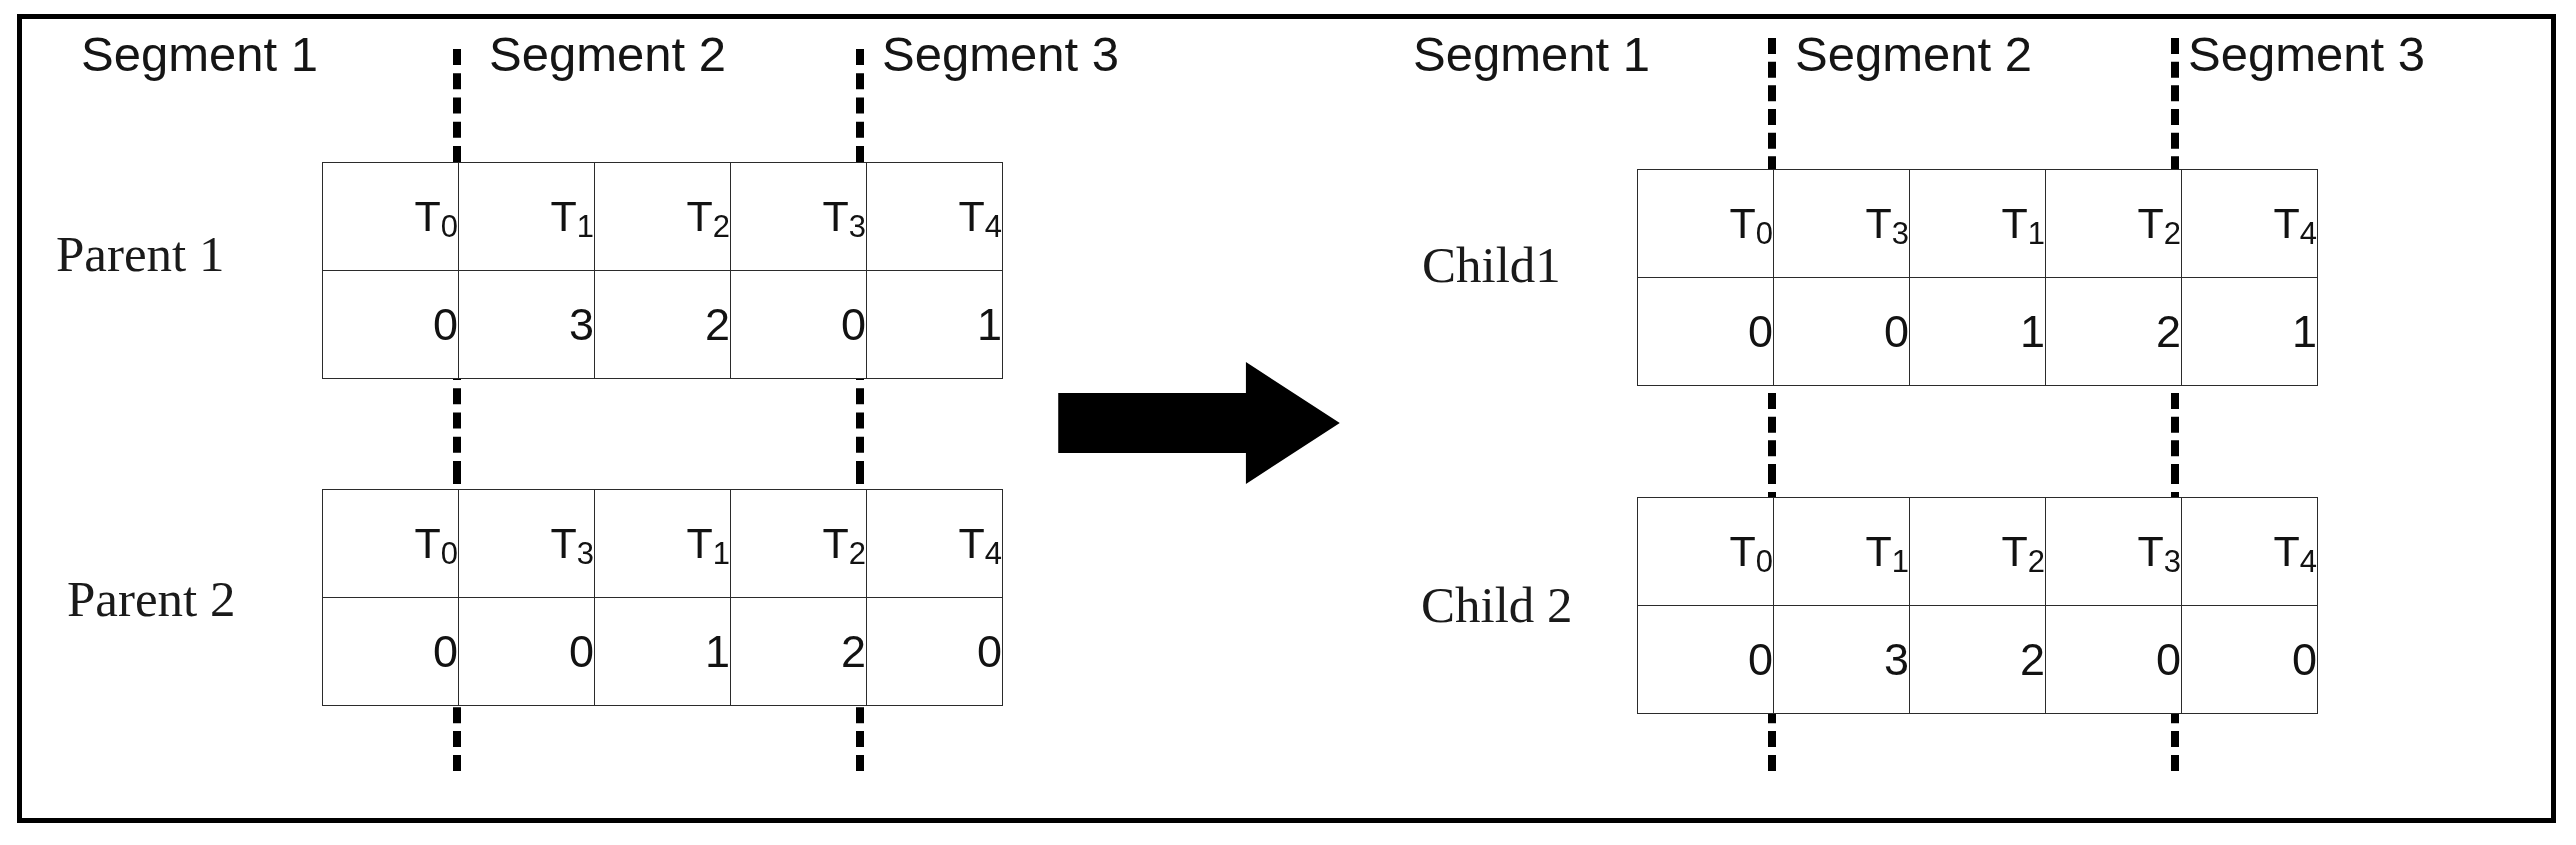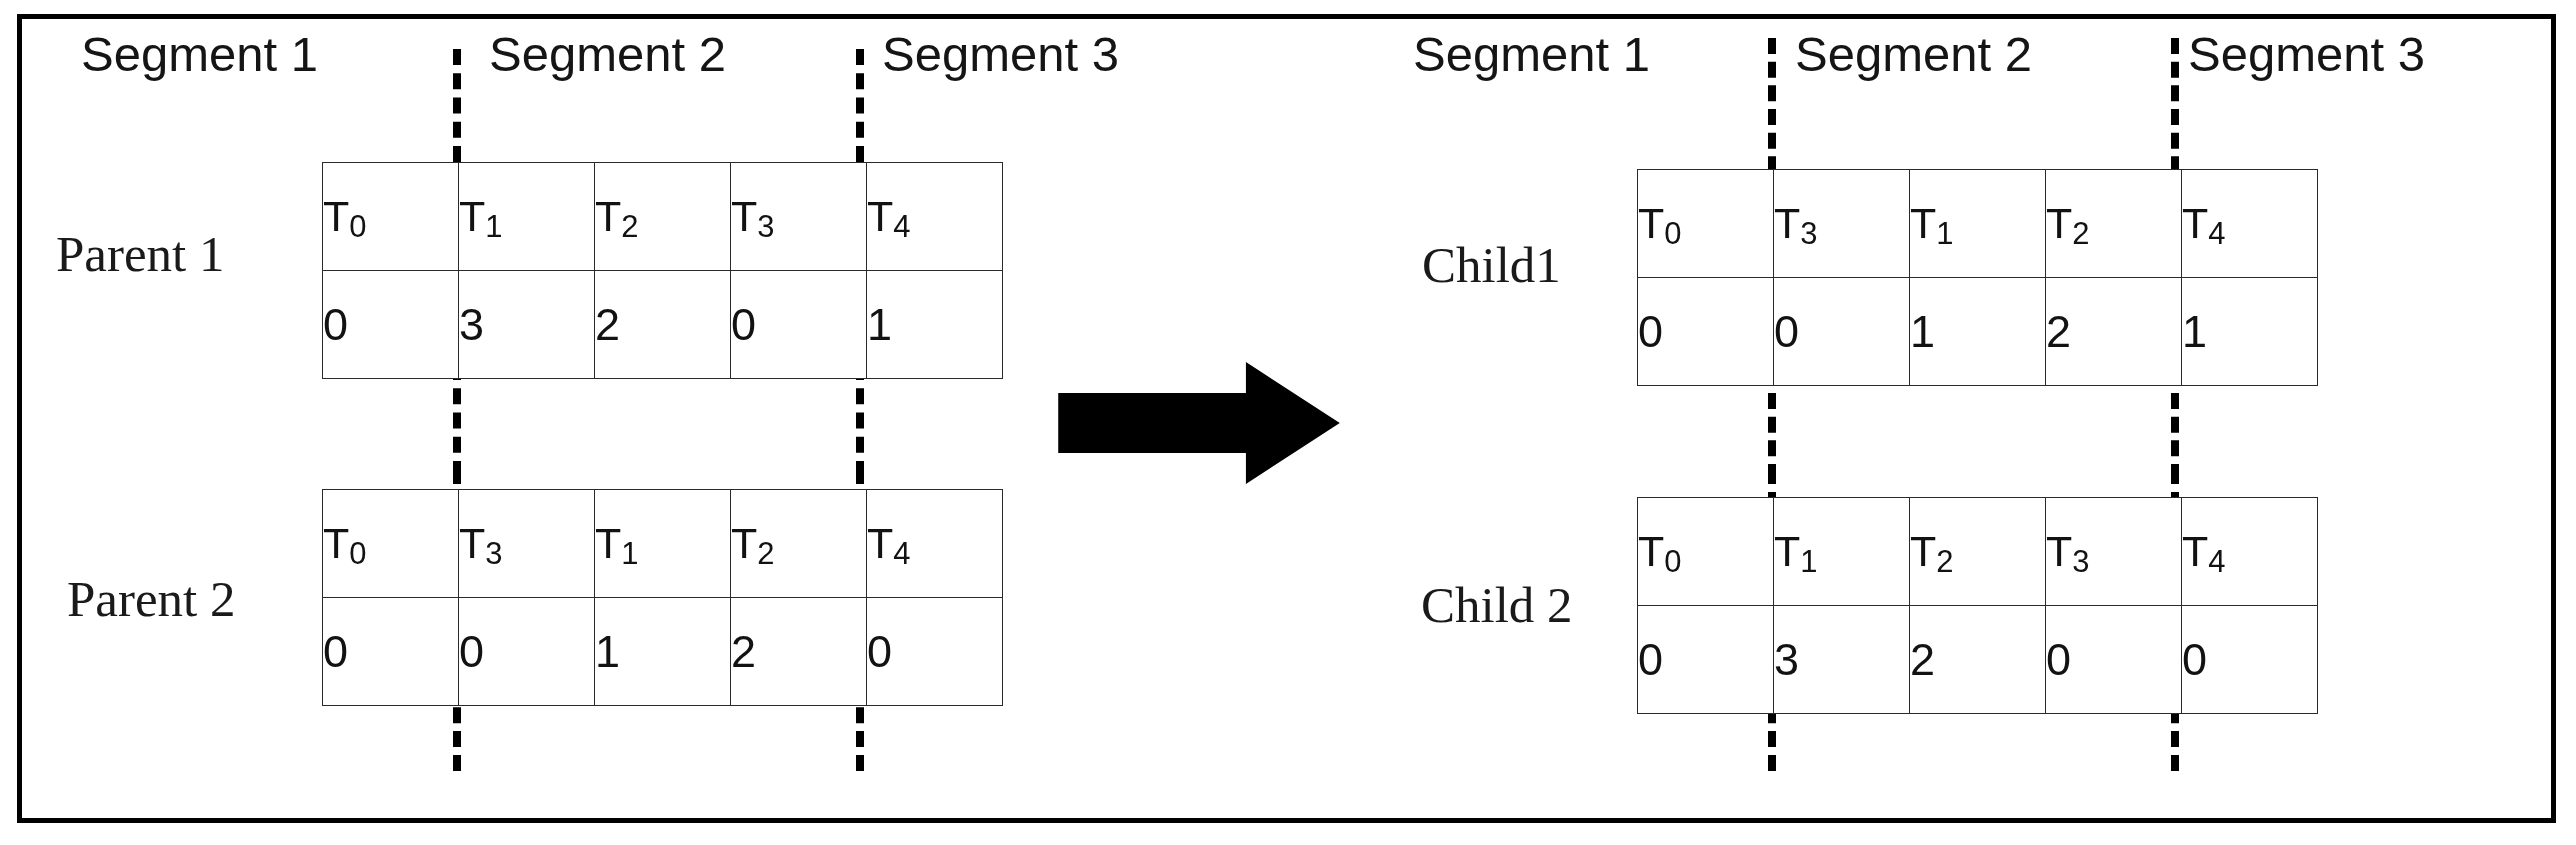--- a/index.html
+++ b/index.html
@@ -62,21 +62,21 @@
   .chromosome {
     position: absolute;
     border-collapse: collapse;
     table-layout: fixed;
     background: #ffffff;
   }
   .chromosome td {
     border: 1.9px solid #2b2b2b;
     width: 135px;
     height: 107px;
-    text-align: left;
+    text-align: right;
     vertical-align: middle;
     padding: 0;
     font-family: "Liberation Sans", sans-serif;
     color: #121212;
   }
   .chromosome td.task {
     font-size: 43px;
   }
   .chromosome td.task sub {
     font-size: 0.72em;

